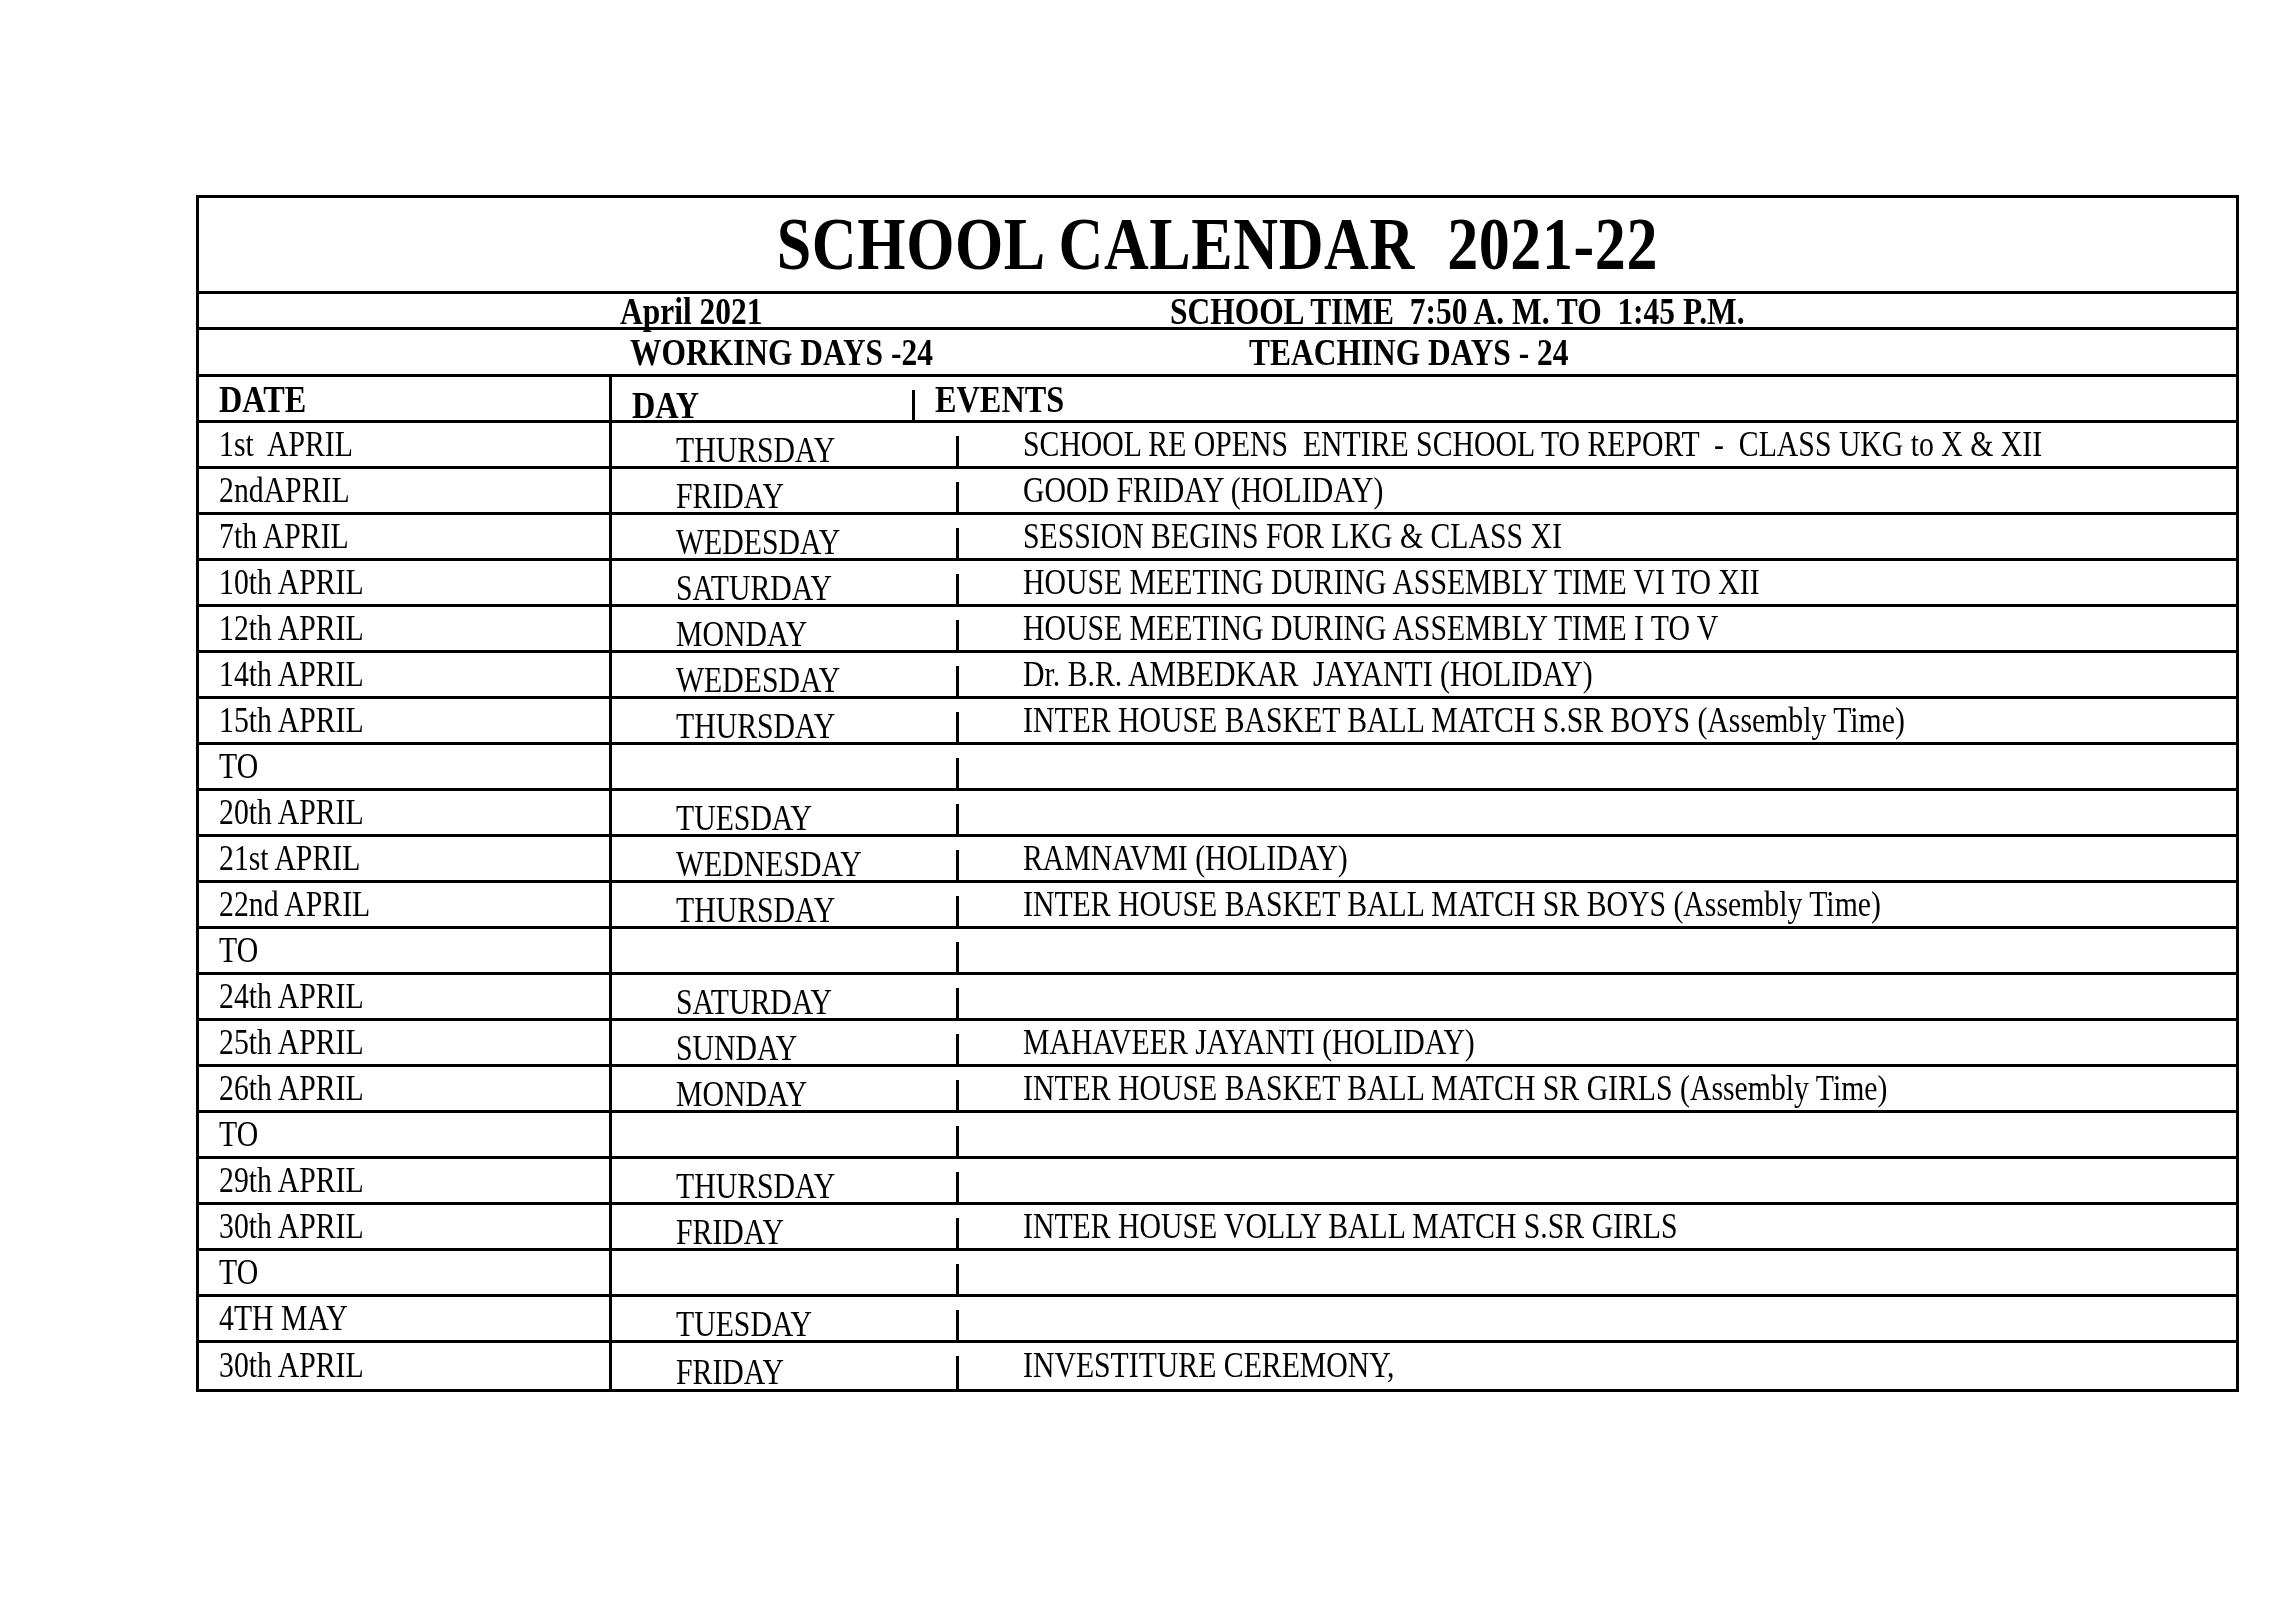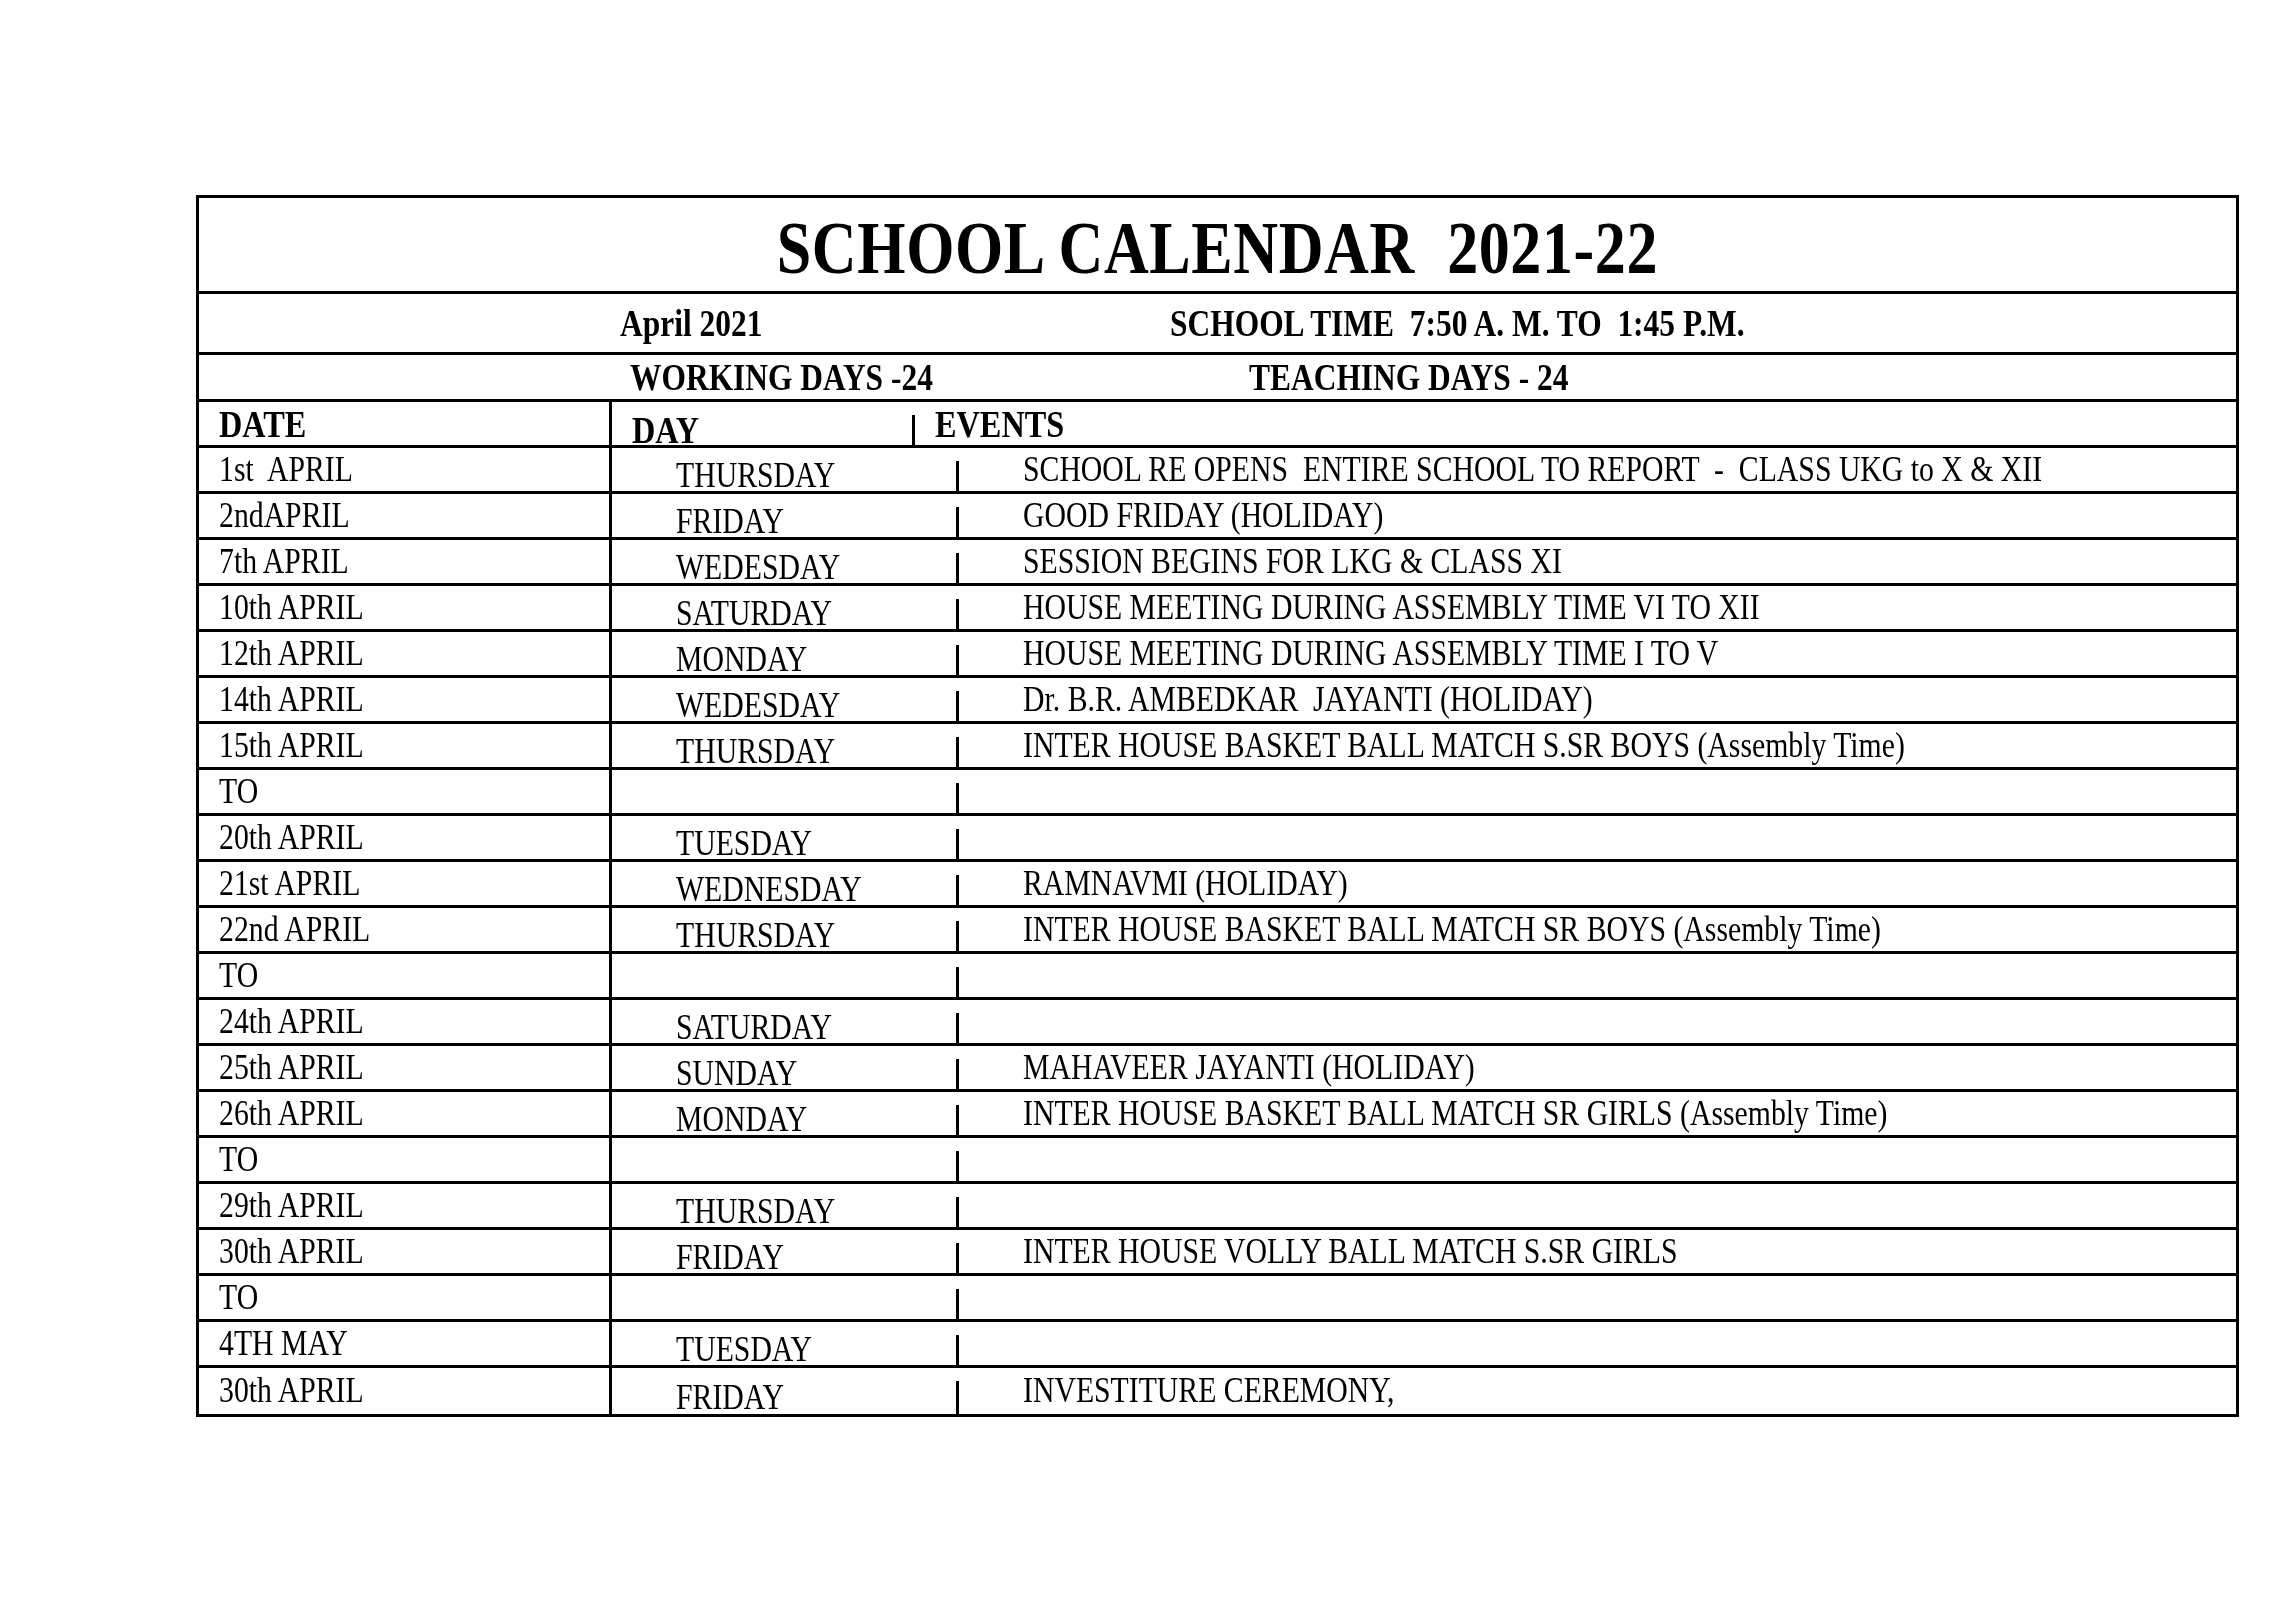--- a/index.html
+++ b/index.html
@@ -24,37 +24,37 @@
     display: inline-block;
     transform: scaleX(0.85);
     transform-origin: 0 50%;
     white-space: pre;
   }
   .title-row {
     height: 96px;
     border-bottom: 3.3px solid #000000;
     box-sizing: border-box;
     display: flex;
-    align-items: flex-end;
+    align-items: center;
     justify-content: center;
   }
   .title-row .condensed {
     transform-origin: 50% 50%;
     font-size: 73px;
     font-weight: 700;
     letter-spacing: 0.7px;
   }
   .info-row {
     position: relative;
     border-bottom: 3.3px solid #000000;
     box-sizing: border-box;
     font-weight: 700;
     font-size: 37px;
   }
-  .info-row-1 { height: 61px; }
+  .info-row-1 { height: 36px; }
   .info-row-2 { height: 47px; padding-left: 16px; }
   .info-row .condensed {
     position: absolute;
     top: 50%;
     transform: translateY(-50%) scaleX(0.85);
     transform-origin: 0 50%;
   }
   .pos-month    { left: 421px; }
   .pos-time     { left: 971px; }
   .pos-working  { left: 431px; }

